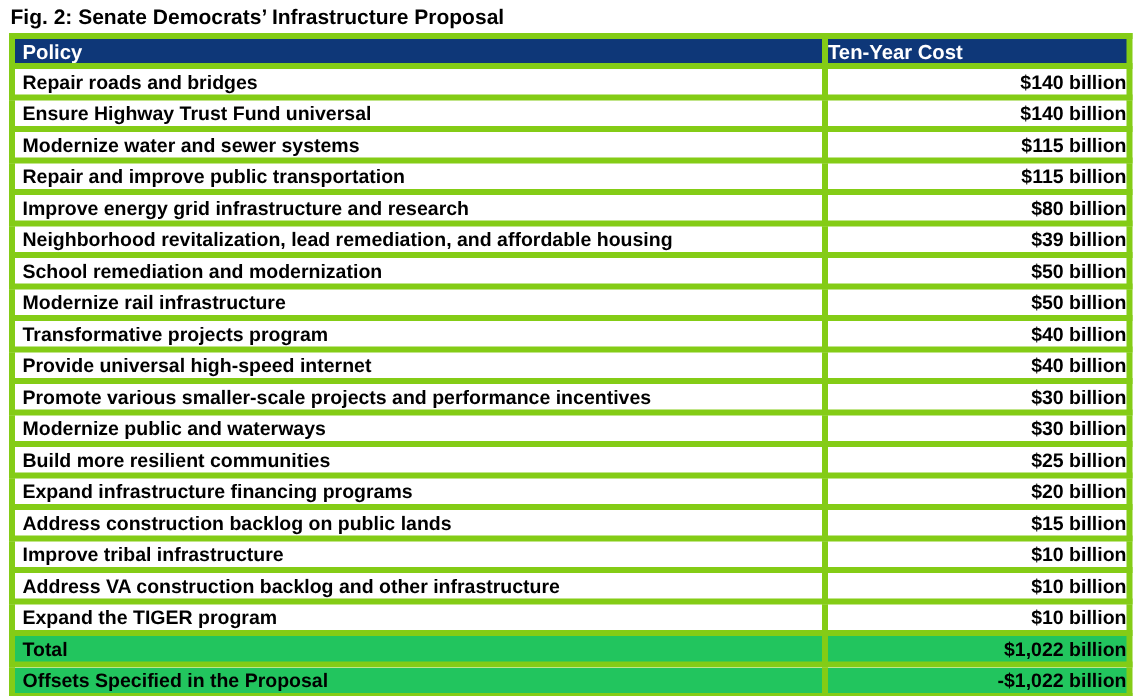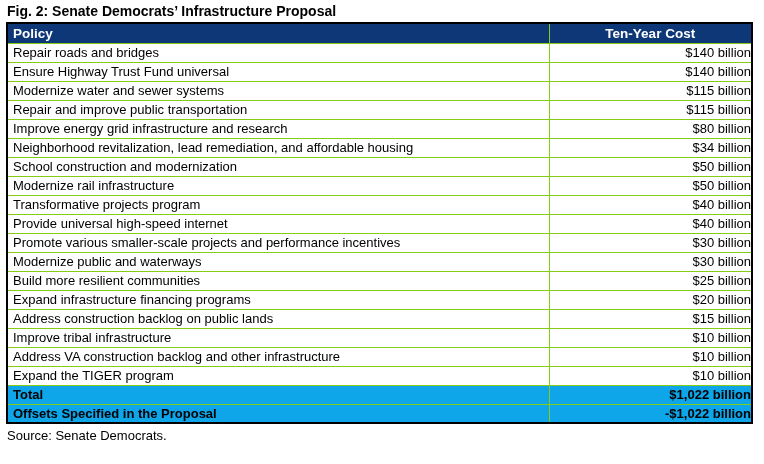--- a/index.html
+++ b/index.html
@@ -28,56 +28,57 @@
   table.fig-table {
     border-collapse: collapse;
     table-layout: fixed;
     margin-left: 6px;
     width: 745px;
     border: 2px solid #000000;
   }
   col.col-policy { width: 542px; }
   col.col-cost  { width: 203px; }
   th, td {
-    border: 1px solid #84cc16;
+    border: 4px solid #84cc16;
     overflow: hidden;
     white-space: nowrap;
     box-sizing: border-box;
   }
   thead th {
     background: #0E3778;
     color: #ffffff;
     font-size: 13.5px;
     font-weight: bold;
     height: 20px;
     padding: 0;
   }
   th.policy-col {
     text-align: left;
     padding-left: 5px;
   }
   th.cost-col {
-    text-align: center;
+    text-align: left;
     margin-top: 41px;
   }
   tbody td {
     font-size: 13px;
     height: 19px;
     padding: 0;
     line-height: 17px;
+    font-weight: bold;
   }
   td.policy-cell {
     text-align: left;
     padding-left: 5px;
   }
   td.cost-cell {
     text-align: right;
   }
   tbody.summary td {
-    background: #0ea5e9;
+    background: #22c55e;
     font-weight: bold;
   }
   .fig-source {
     font-size: 13px;
     margin: 4px 16px 0 7px;
     line-height: 15px;
   }
 </style>
 </head>
 <body>
@@ -119,25 +120,25 @@
     <td class="cost-cell">$115 billion</td>
   </tr>
 
   <tr>
     <td class="policy-cell">Improve energy grid infrastructure and research</td>
     <td class="cost-cell">$80 billion</td>
   </tr>
 
   <tr>
     <td class="policy-cell">Neighborhood revitalization, lead remediation, and affordable housing</td>
-    <td class="cost-cell">$34 billion</td>
-  </tr>
-
-  <tr>
-    <td class="policy-cell">School construction and modernization</td>
+    <td class="cost-cell">$39 billion</td>
+  </tr>
+
+  <tr>
+    <td class="policy-cell">School remediation and modernization</td>
     <td class="cost-cell">$50 billion</td>
   </tr>
 
   <tr>
     <td class="policy-cell">Modernize rail infrastructure</td>
     <td class="cost-cell">$50 billion</td>
   </tr>
 
   <tr>
     <td class="policy-cell">Transformative projects program</td>

